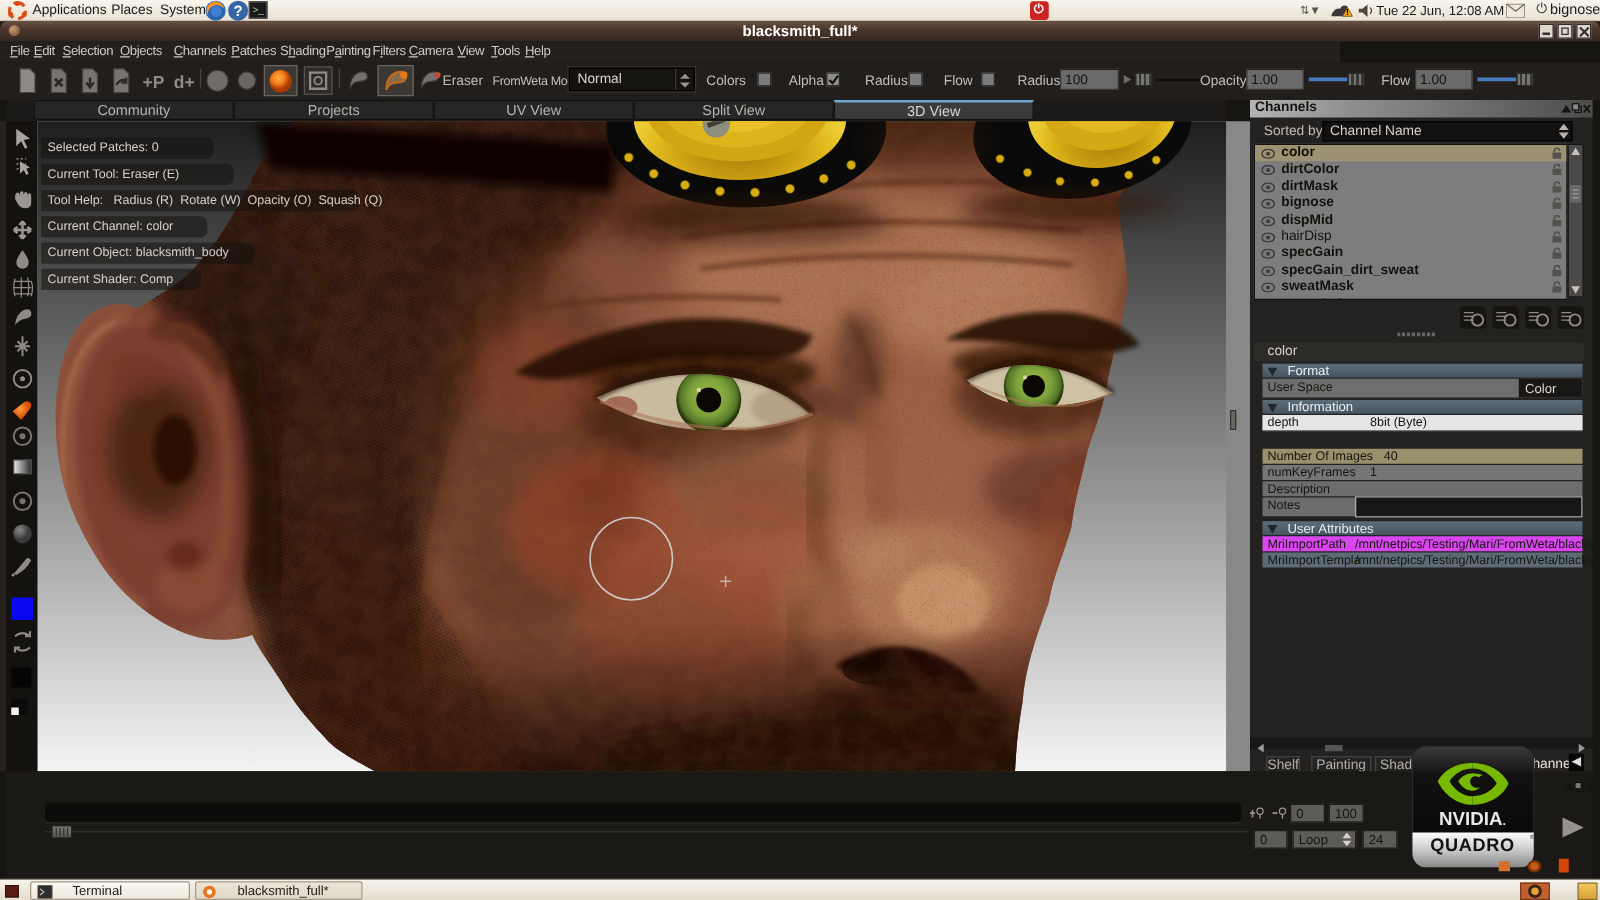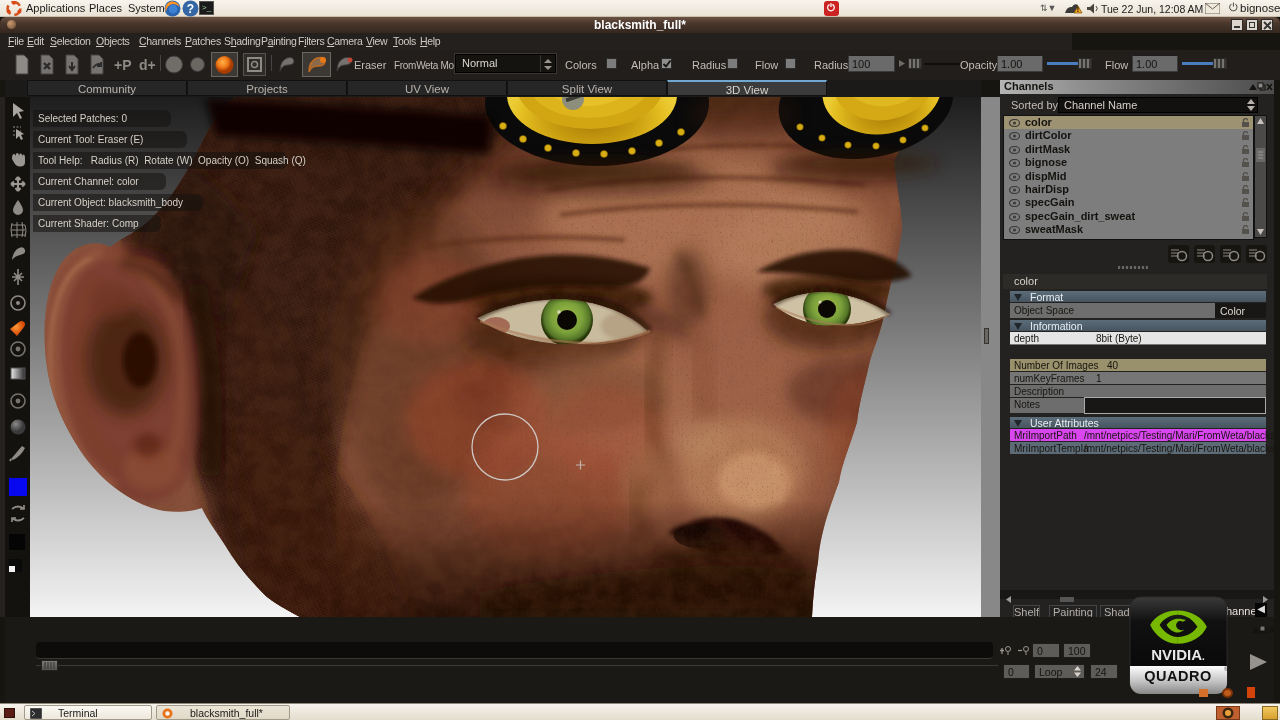--- a/index.html
+++ b/index.html
@@ -569,21 +569,21 @@
   <svg style="position:absolute;left:237px;top:2px" width="10" height="10">
           <rect x="1" y="4" width="7" height="5" fill="#55524e"></rect>
           <path d="M2.5 4 V2.5 a2 2 0 0 1 4 0" fill="none" stroke="#55524e" stroke-width="1.4"></path>
         </svg>
       </div>
       <div style="position:absolute;left:0;top:67px;width:251px;height:13.4px;background:transparent">
   <svg style="position:absolute;left:5px;top:3px" width="11" height="8">
           <ellipse cx="5.5" cy="4" rx="5" ry="3.6" fill="none" stroke="#3e3c3a" stroke-width="1.2"></ellipse>
           <circle cx="5.5" cy="4" r="1.6" fill="#3e3c3a"></circle>
         </svg>
-  <span style="position:absolute;left:21px;top:0px;font-weight:bold;font-size:11px;color:#14120e">hairDisp</span>
+  <span style="position:absolute;left:21px;top:0px;font-weight:normal;font-size:11px;color:#14120e">hairDisp</span>
   <svg style="position:absolute;left:237px;top:2px" width="10" height="10">
           <rect x="1" y="4" width="7" height="5" fill="#55524e"></rect>
           <path d="M2.5 4 V2.5 a2 2 0 0 1 4 0" fill="none" stroke="#55524e" stroke-width="1.4"></path>
         </svg>
       </div>
       <div style="position:absolute;left:0;top:80.4px;width:251px;height:13.4px;background:transparent">
   <svg style="position:absolute;left:5px;top:3px" width="11" height="8">
           <ellipse cx="5.5" cy="4" rx="5" ry="3.6" fill="none" stroke="#3e3c3a" stroke-width="1.2"></ellipse>
           <circle cx="5.5" cy="4" r="1.6" fill="#3e3c3a"></circle>
         </svg>
@@ -656,21 +656,21 @@
           <path d="M3 5 h8 M3 8 h8 M3 11 h8" stroke="#8e8a86"></path>
           <circle cx="14" cy="11" r="4.5" fill="none" stroke="#8e8a86" stroke-width="1.5"></circle>
         </svg></div>
     </div>
   <div class="abs" style="left:118px;top:186px;width:30px;height:3px;background:repeating-linear-gradient(90deg,#666 0 2px,#2a2a2a 2px 4px)"></div>
   <div class="abs" style="left:3px;top:194px;width:264px;height:15px;background:#2d2b28;color:#d6d0ca;font-size:11px;padding:1px 0 0 11px">color</div>
   <div class="phead" style="top:211px">Format</div>
   <svg class="abs" style="left:14px;top:214px" width="8" height="7">
       <path d="M0 0 L8 0 L4 7Z" fill="#20262b"></path>
     </svg>
-  <div class="prow" style="top:223px;height:15px;background:#6e6e6e;padding-top:2px">Object Space</div>
+  <div class="prow" style="top:223px;height:15px;background:#6e6e6e;padding-top:2px">User Space</div>
   <div class="abs" style="left:215px;top:223px;width:51px;height:15px;background:#191715;color:#dcd6d0;font-size:10.5px;padding:2px 0 0 5px">Color</div>
   <div class="phead" style="top:240px">Information</div>
   <svg class="abs" style="left:14px;top:243px" width="8" height="7">
       <path d="M0 0 L8 0 L4 7Z" fill="#20262b"></path>
     </svg>
   <div class="prow" style="top:253px;background:#767676">channels<span style="position:absolute;left:86px">RGB</span></div>
   <div class="prow" style="top:252px;background:#e5e5e5">depth<span style="position:absolute;left:86px">8bit  (Byte)</span></div>
   <div class="prow" style="top:279px;background:#99906c">Number Of Images<span style="position:absolute;left:97px">40</span></div>
   <div class="prow" style="top:292px;background:#767676">numKeyFrames<span style="position:absolute;left:86px">1</span></div>
   <div class="prow" style="top:305px;background:#6d6d6d">Description</div>

